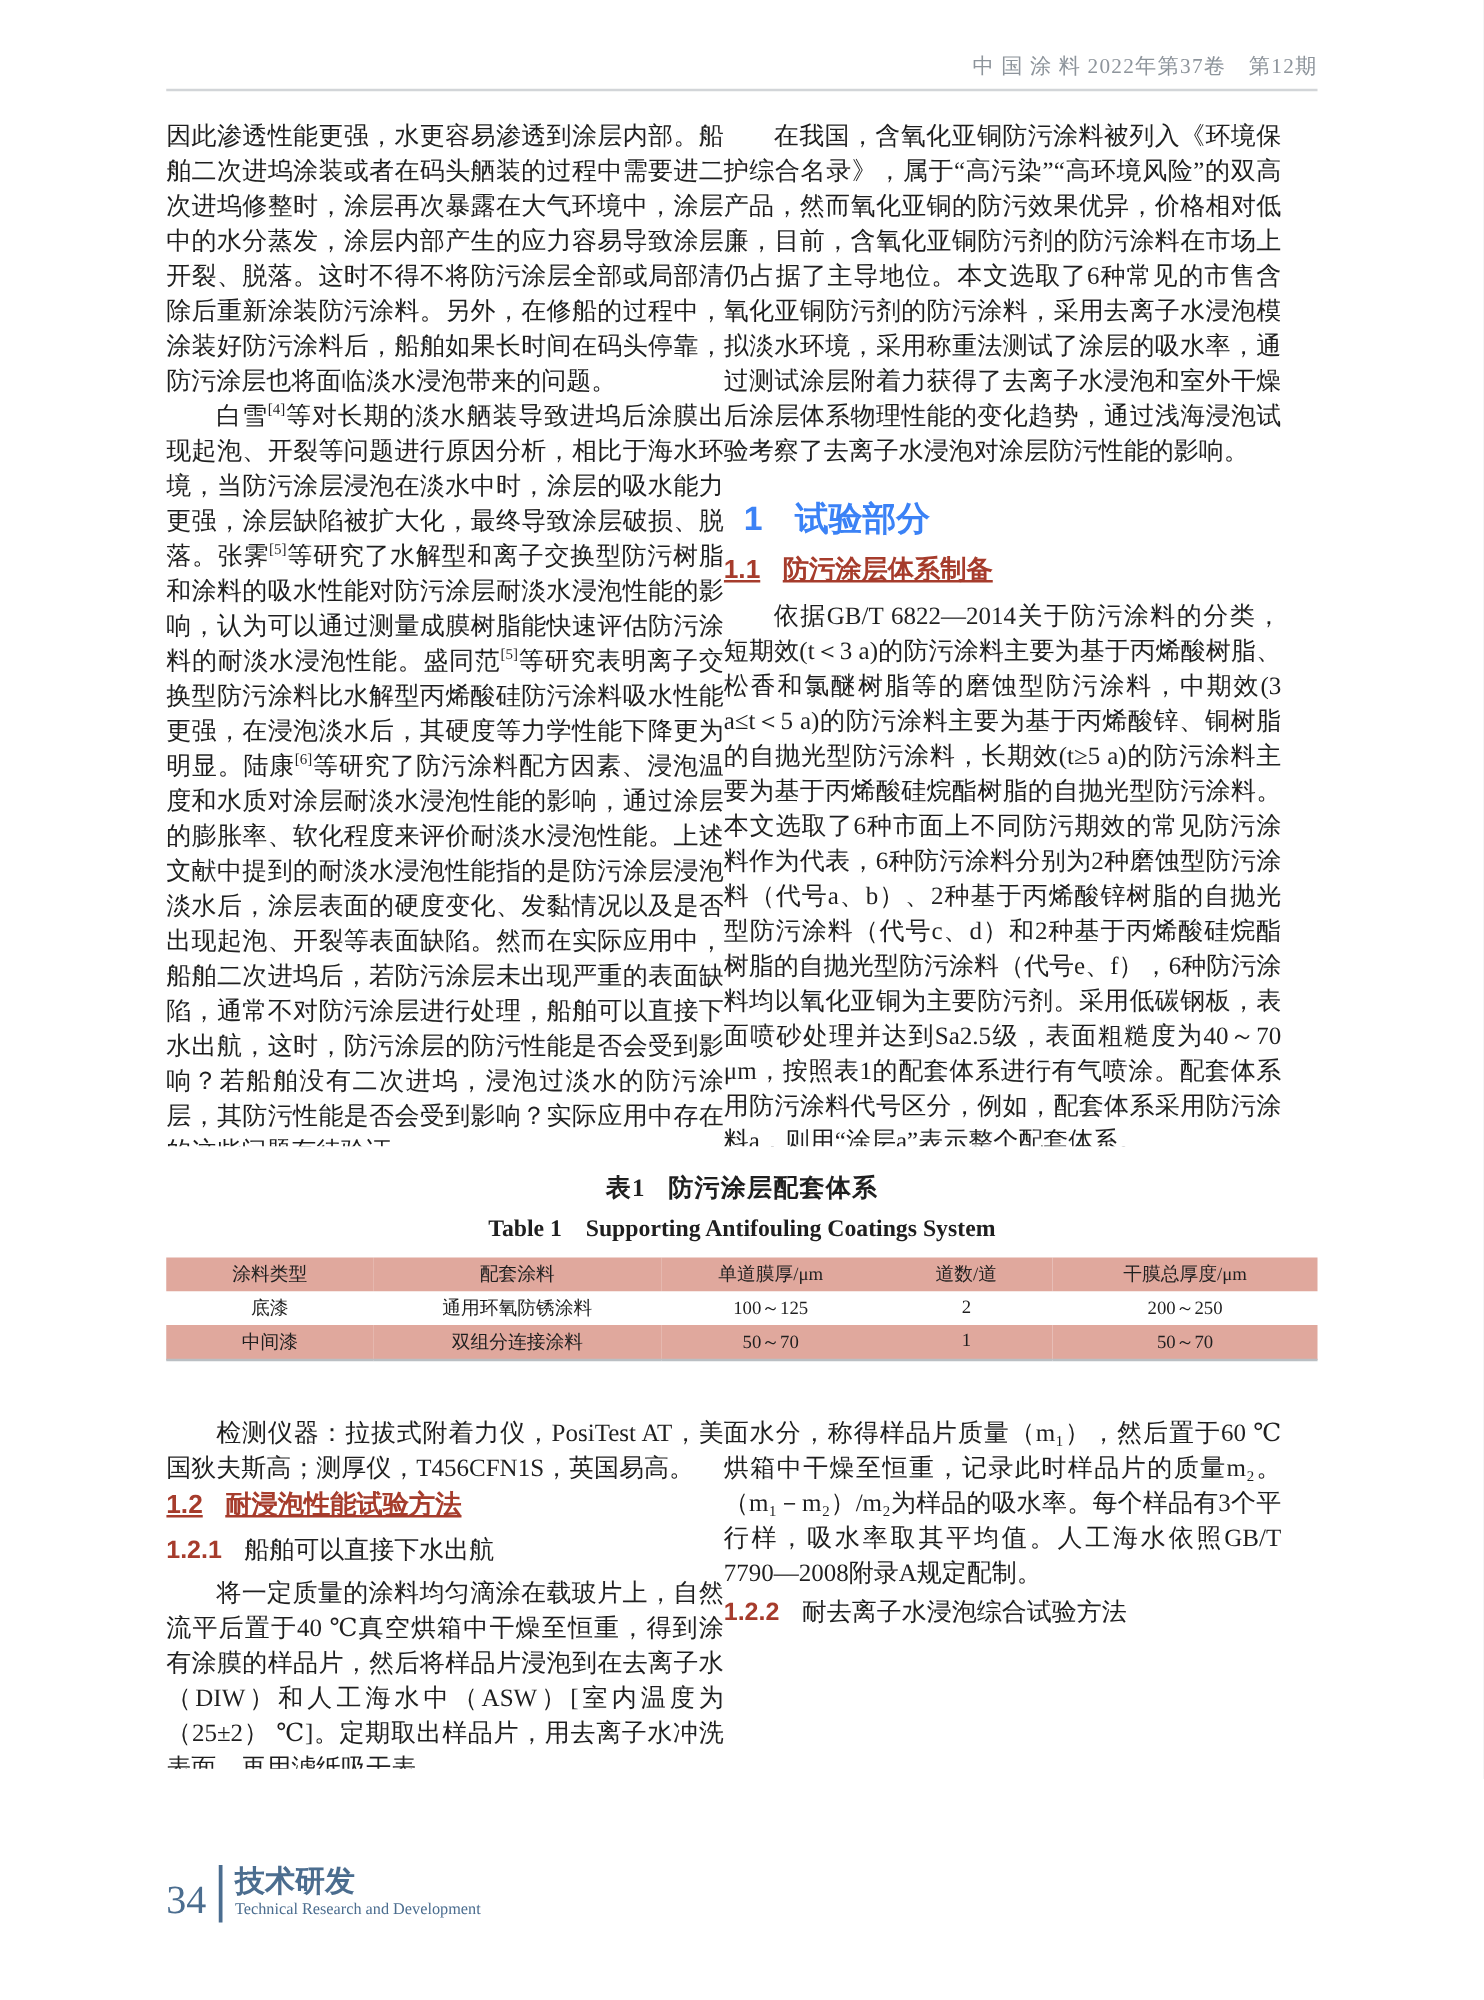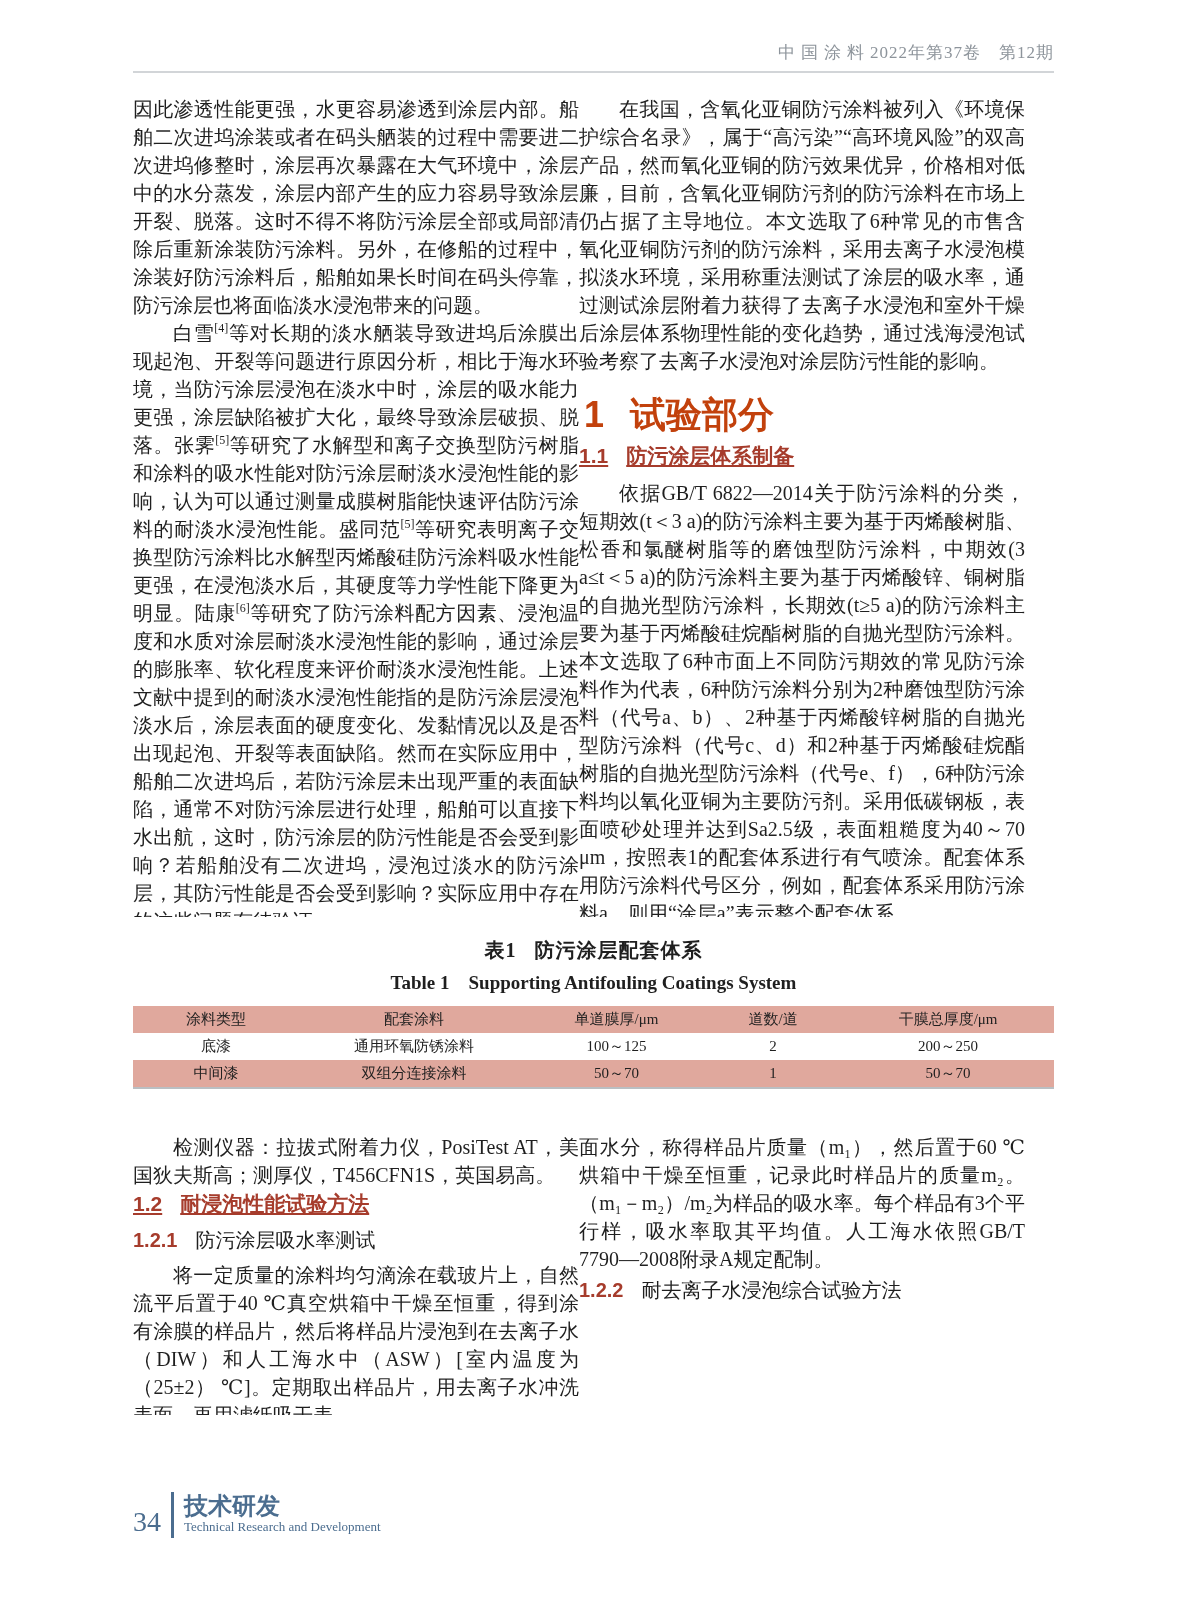--- a/index.html
+++ b/index.html
@@ -24,22 +24,22 @@
   .cols-bottom{margin-top:44px;}
   .cols-bottom .col{height:282px;}
   p.body{
     margin:0;font-size:20px;line-height:28px;text-align:justify;
     text-justify:inter-ideograph;
   }
   p.indent{text-indent:2em;}
   sup{font-size:12px;line-height:0;}
   
   .h-sec{
-    margin:24px 5px 12px;color:#c2410c;font-family:"Liberation Sans","DejaVu Sans",sans-serif;
-    font-weight:bold;font-size:36px;line-height:32px;
+    margin:24px 16px 12px;color:#3b82f6;font-family:"Liberation Sans","DejaVu Sans",sans-serif;
+    font-weight:bold;font-size:27px;line-height:32px;
   }
   .h-sec .num{margin-right:26px;}
   .h-sub{
     margin:2px 0 10px;color:#a63c2c;font-family:"Liberation Sans","DejaVu Sans",sans-serif;
     font-weight:bold;font-size:21px;line-height:26px;text-decoration:underline;
   }
   .h-sub .num{margin-right:18px;}
   .h-sub3{margin:4px 0 8px;font-size:20px;line-height:26px;}
   .h-sub3 .num{
     color:#a63c2c;font-family:"Liberation Sans","DejaVu Sans",sans-serif;
@@ -60,21 +60,21 @@
   table.coat td,table.coat th{
     height:27px;padding:0 4px;font-weight:normal;vertical-align:middle;
   }
   tr.pink{background:#e0a89d;}
   
   col.c0{width:18%;}col.c1{width:25%;}col.c2{width:19%;}col.c3{width:15%;}col.c4{width:23%;}
   
   .pg-footer{
     position:absolute;left:133px;top:1492px;display:flex;align-items:center;color:#4b6d8f;
   }
-  .pg-num{font-size:28px;margin-right:10px;align-self:flex-end;}
+  .pg-num{font-size:32px;margin-right:10px;align-self:flex-end;}
   .foot-bar{width:3px;height:46px;background:#4b6d8f;margin-right:10px;}
   .foot-zh{
     font-family:Liberation Serif, serif;font-weight:bold;
     font-size:24px;line-height:24px;
   }
   .foot-en{font-size:13px;line-height:18px;}
 </style>
 </head>
 <body>
 
@@ -140,21 +140,21 @@
       </table>
     </div>
 
     <div class="cols cols-bottom">
       <div class="col">
         <p class="body indent">检测仪器：拉拔式附着力仪，PosiTest AT，美国狄夫斯高；测厚仪，T456CFN1S，英国易高。</p>
         <div class="h-sub">
           <span class="num">1.2</span><span>耐浸泡性能试验方法</span>
         </div>
         <div class="h-sub3">
-          <span class="num">1.2.1</span><span class="txt">防污涂层吸水率测试</span>
+          <span class="num">1.2.1</span><span class="txt">船舶可以直接下水出航</span>
         </div>
         <p class="body indent">将一定质量的涂料均匀滴涂在载玻片上，自然流平后置于40 ℃真空烘箱中干燥至恒重，得到涂有涂膜的样品片，然后将样品片浸泡到在去离子水（DIW）和人工海水中（ASW）[室内温度为（25±2） ℃]。定期取出样品片，用去离子水冲洗表面，再用滤纸吸干表</p>
       </div>
       <div class="col">
         <p class="body">面水分，称得样品片质量（m₁），然后置于60 ℃烘箱中干燥至恒重，记录此时样品片的质量m₂。（m₁－m₂）/m₂为样品的吸水率。每个样品有3个平行样，吸水率取其平均值。人工海水依照GB/T 7790—2008附录A规定配制。</p>
         <div class="h-sub3">
           <span class="num">1.2.2</span><span class="txt">耐去离子水浸泡综合试验方法</span>
         </div>
       </div>
     </div>

